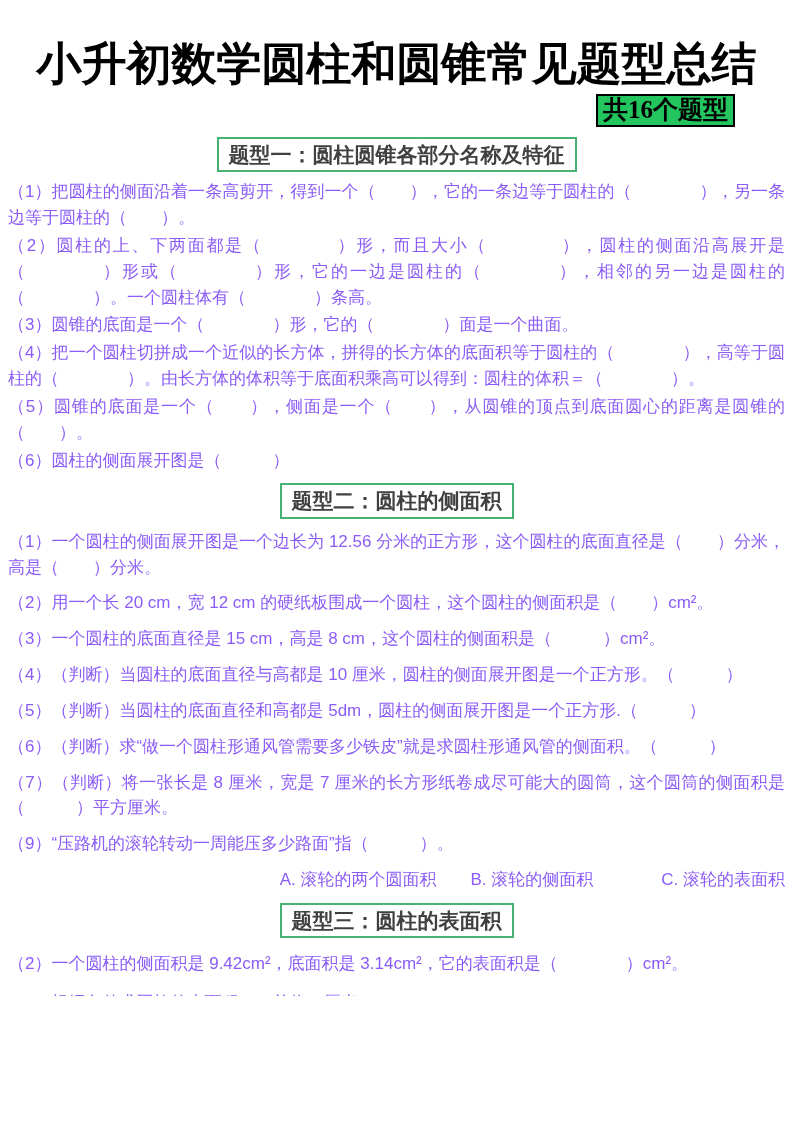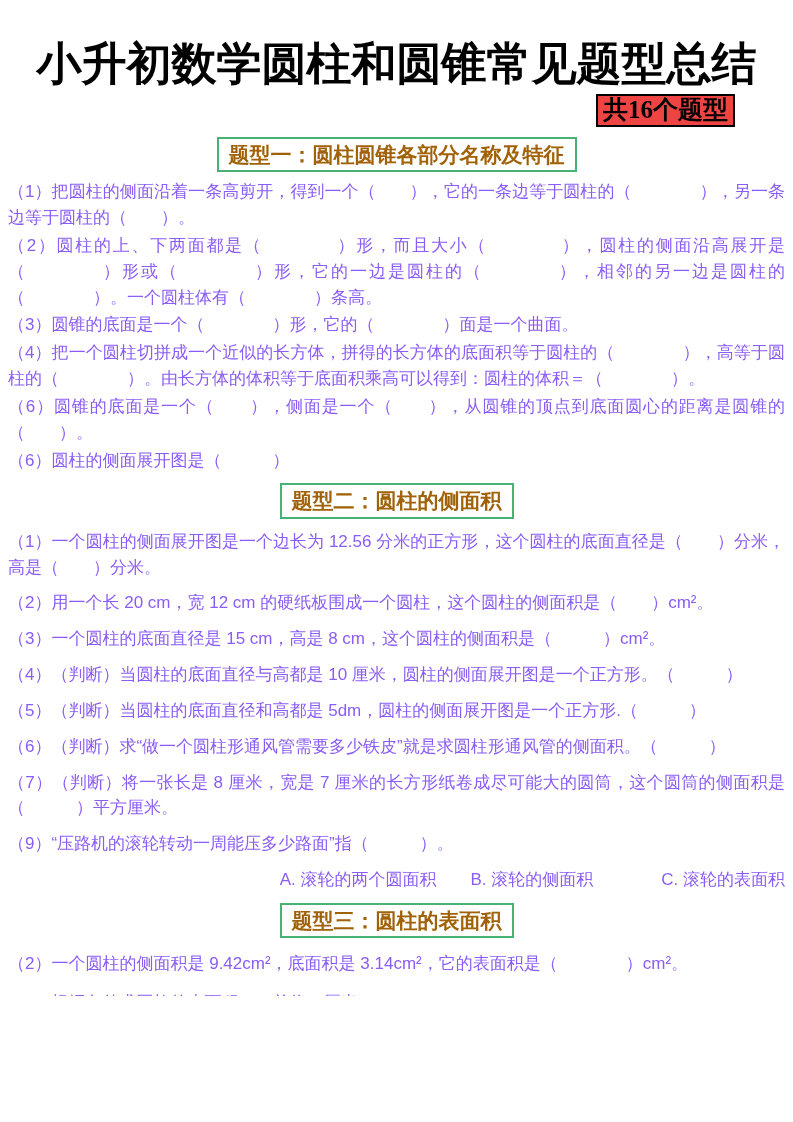--- a/index.html
+++ b/index.html
@@ -29,38 +29,38 @@
     color: #000;
     white-space: nowrap;
   }
   .badge-row {
     text-align: right;
     padding-right: 50px;
     margin: 2px 0 10px 0;
   }
   .badge {
     display: inline-block;
-    background: #ef4444;
+    background: #22c55e;
     border: 2px solid #000;
     color: #000;
     font-family: "Liberation Serif", serif;
     font-weight: 700;
     font-size: 25px;
     line-height: 1.15;
     padding: 0 5px;
   }
   .sec-head-row {
     text-align: center;
     margin: 10px 0 7px 0;
   }
   .sec-head {
     display: inline-block;
     background: #ffffff;
     border: 2px solid #47B273;
-    color: #a16207;
+    color: #404040;
     font-weight: 700;
     font-size: 21px;
     line-height: 1.3;
     padding: 2px 10px;
   }
   .questions {
     font-size: 17px;
     line-height: 1.52;
     color: #8b5cf6;
   }
@@ -85,21 +85,21 @@
 
   <div class="section sec1">
     <div class="sec-head-row">
       <span class="sec-head">题型一：圆柱圆锥各部分名称及特征</span>
     </div>
     <div class="questions">
       <p class="q">（1）把圆柱的侧面沿着一条高剪开，得到一个（　　），它的一条边等于圆柱的（　　　　），另一条边等于圆柱的（　　）。</p>
       <p class="q">（2）圆柱的上、下两面都是（　　　　）形，而且大小（　　　　），圆柱的侧面沿高展开是（　　　　）形或（　　　　）形，它的一边是圆柱的（　　　　），相邻的另一边是圆柱的（　　　　）。一个圆柱体有（　　　　）条高。</p>
       <p class="q">（3）圆锥的底面是一个（　　　　）形，它的（　　　　）面是一个曲面。</p>
       <p class="q">（4）把一个圆柱切拼成一个近似的长方体，拼得的长方体的底面积等于圆柱的（　　　　），高等于圆柱的（　　　　）。由长方体的体积等于底面积乘高可以得到：圆柱的体积＝（　　　　）。</p>
-      <p class="q">（6）圆锥的底面是一个（　　），侧面是一个（　　），从圆锥的顶点到底面圆心的距离是圆锥的（　　）。</p>
+      <p class="q">（5）圆锥的底面是一个（　　），侧面是一个（　　），从圆锥的顶点到底面圆心的距离是圆锥的（　　）。</p>
       <p class="q">（6）圆柱的侧面展开图是（　　　）</p>
     </div>
   </div>
 
   <div class="section sec2">
     <div class="sec-head-row">
       <span class="sec-head">题型二：圆柱的侧面积</span>
     </div>
     <div class="questions">
       <p class="q">（1）一个圆柱的侧面展开图是一个边长为 12.56 分米的正方形，这个圆柱的底面直径是（　　）分米，高是（　　）分米。</p>

